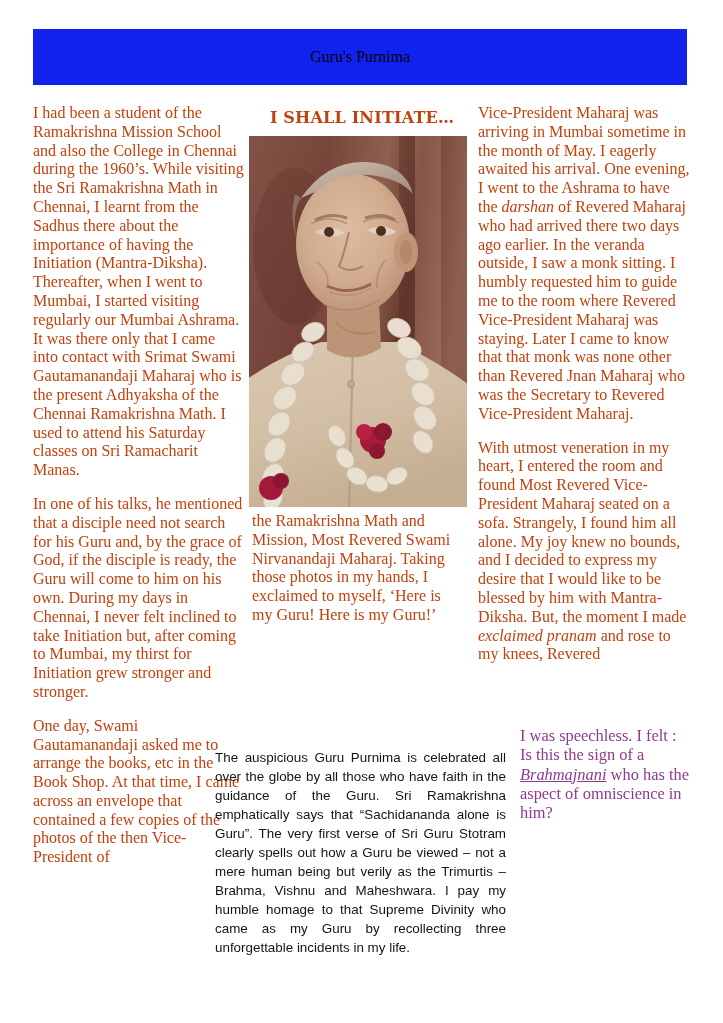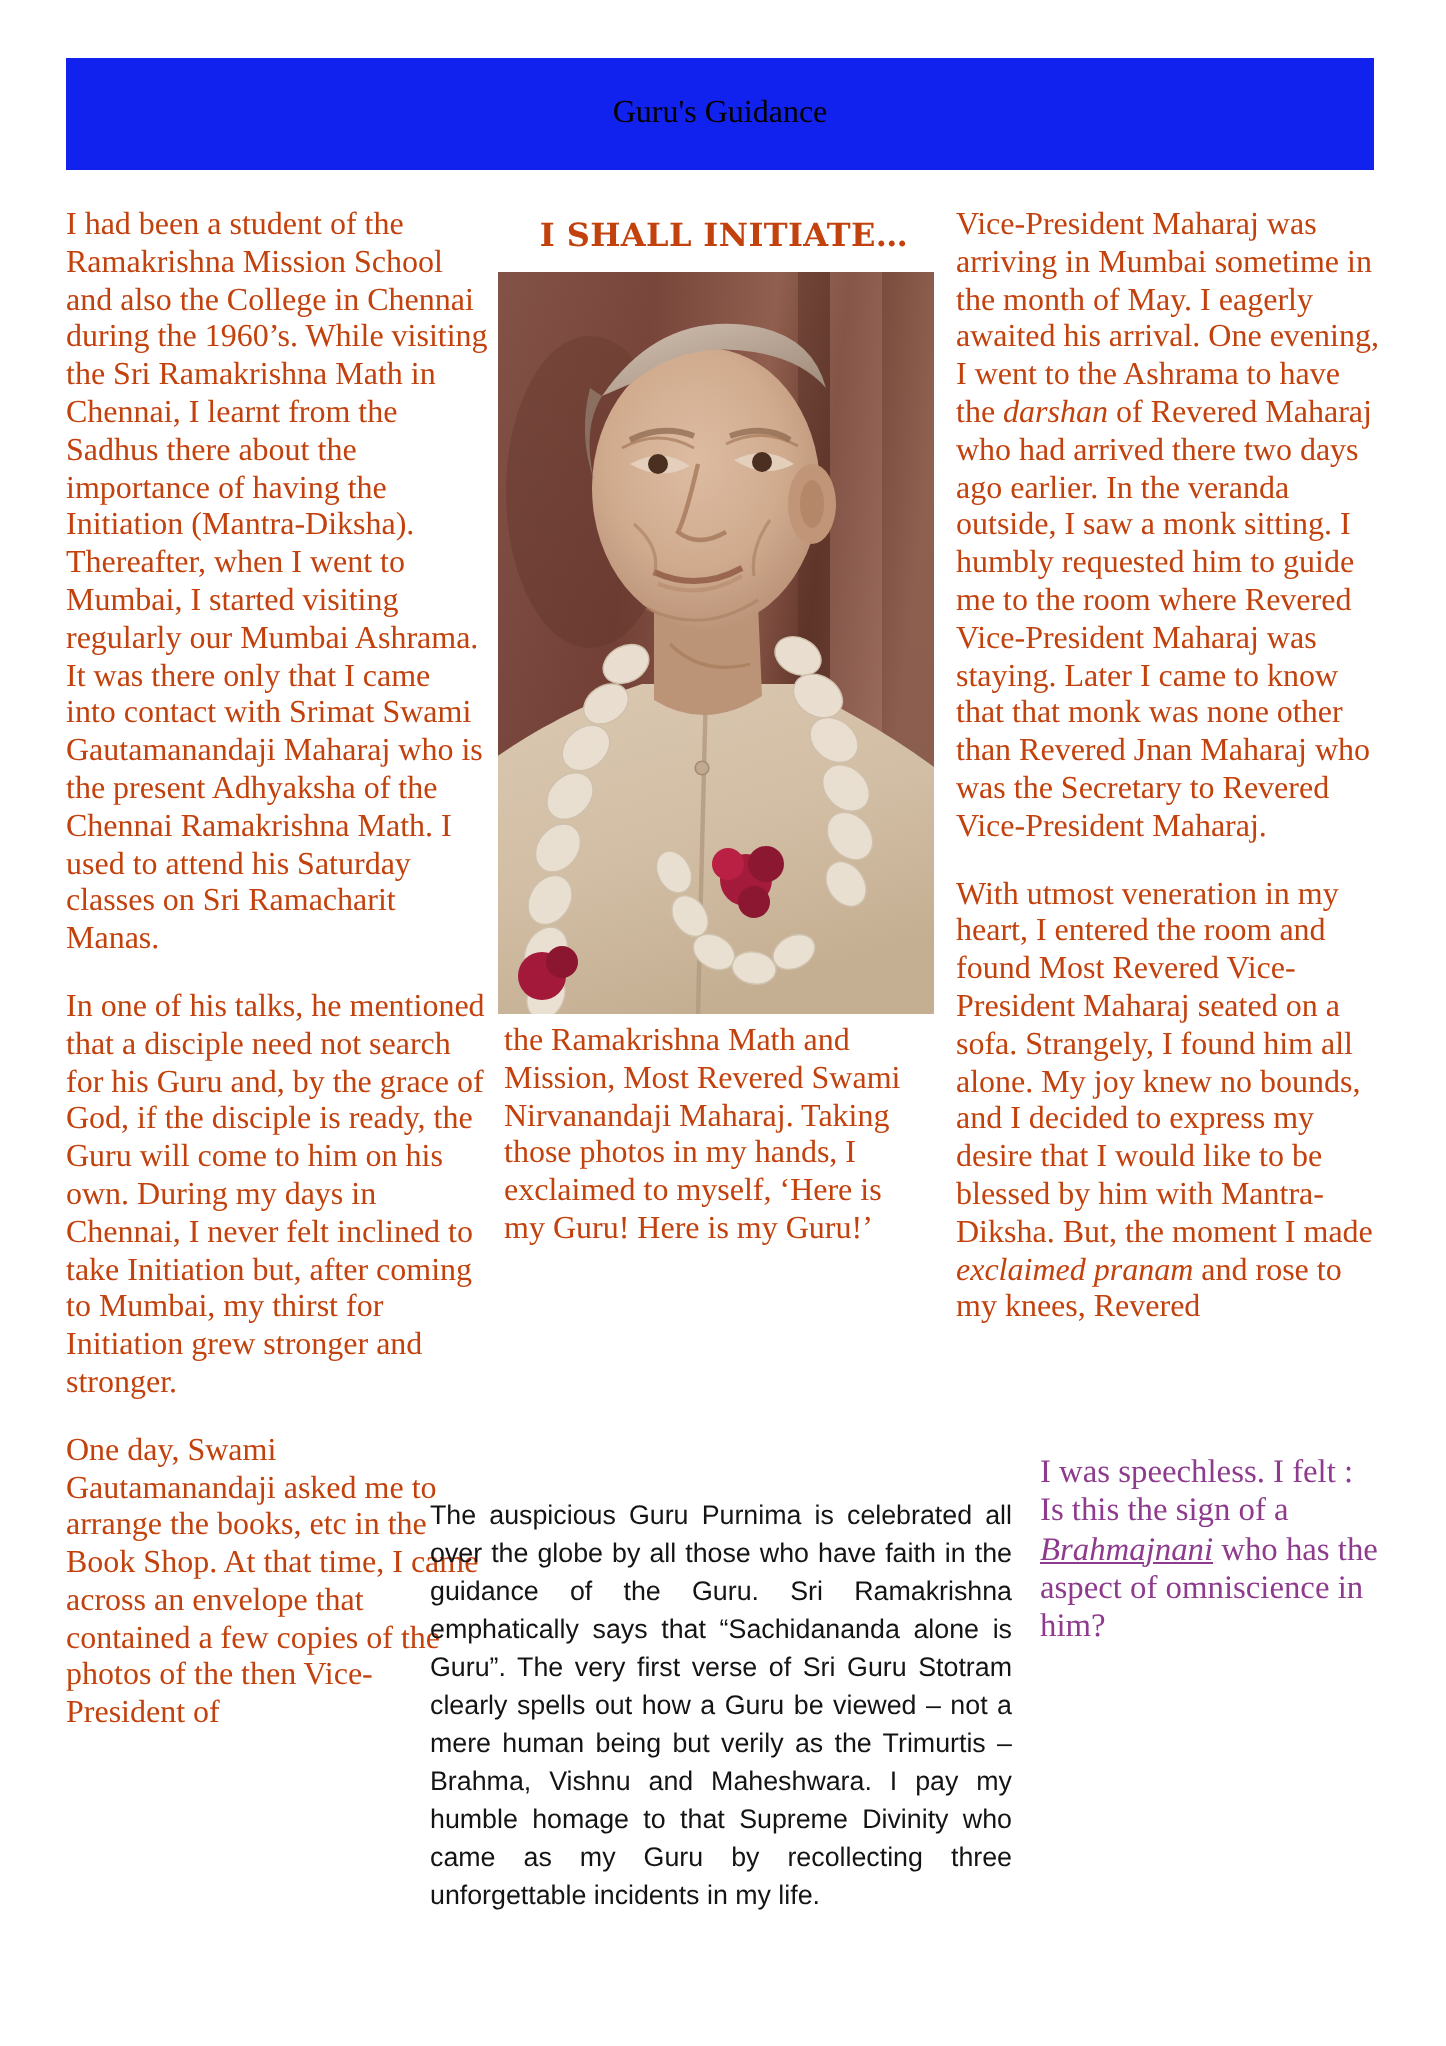--- a/index.html
+++ b/index.html
@@ -113,21 +113,21 @@
     line-height: 1.42;
     text-align: justify;
     text-justify: inter-word;
   }
   #bottom-block p { margin: 0; }
 </style>
 </head>
 <body>
 
 <div id="banner">
-  <div>Guru's Guidance</div>
+  <div>Guru's Purnima</div>
 </div>
 
 <div id="col-left" class="col">
   <p>I had been a student of the Ramakrishna Mission School and also the College in Chennai during the 1960’s. While visiting the Sri Ramakrishna Math in Chennai, I learnt from the Sadhus there about the importance of having the Initiation (Mantra-Diksha). Thereafter, when I went to Mumbai, I started visiting regularly our Mumbai Ashrama. It was there only that I came into contact with Srimat Swami Gautamanandaji Maharaj who is the present Adhyaksha of the Chennai Ramakrishna Math.  I used to attend his Saturday classes on Sri Ramacharit Manas.</p>
   <p>In one of his talks, he mentioned that a disciple need not search for his Guru and, by the grace of God, if the disciple is ready, the Guru will come to him on his own.  During my days in Chennai, I never felt inclined to take Initiation but, after coming to Mumbai, my thirst for Initiation grew stronger and stronger.</p>
   <p>One day, Swami Gautamanandaji asked me to arrange the books, etc in the Book Shop.  At that time, I came across an envelope that contained a few copies of the photos of the then Vice-President of</p>
 </div>
 
 <div id="mid-heading">I SHALL INITIATE…</div>
 

